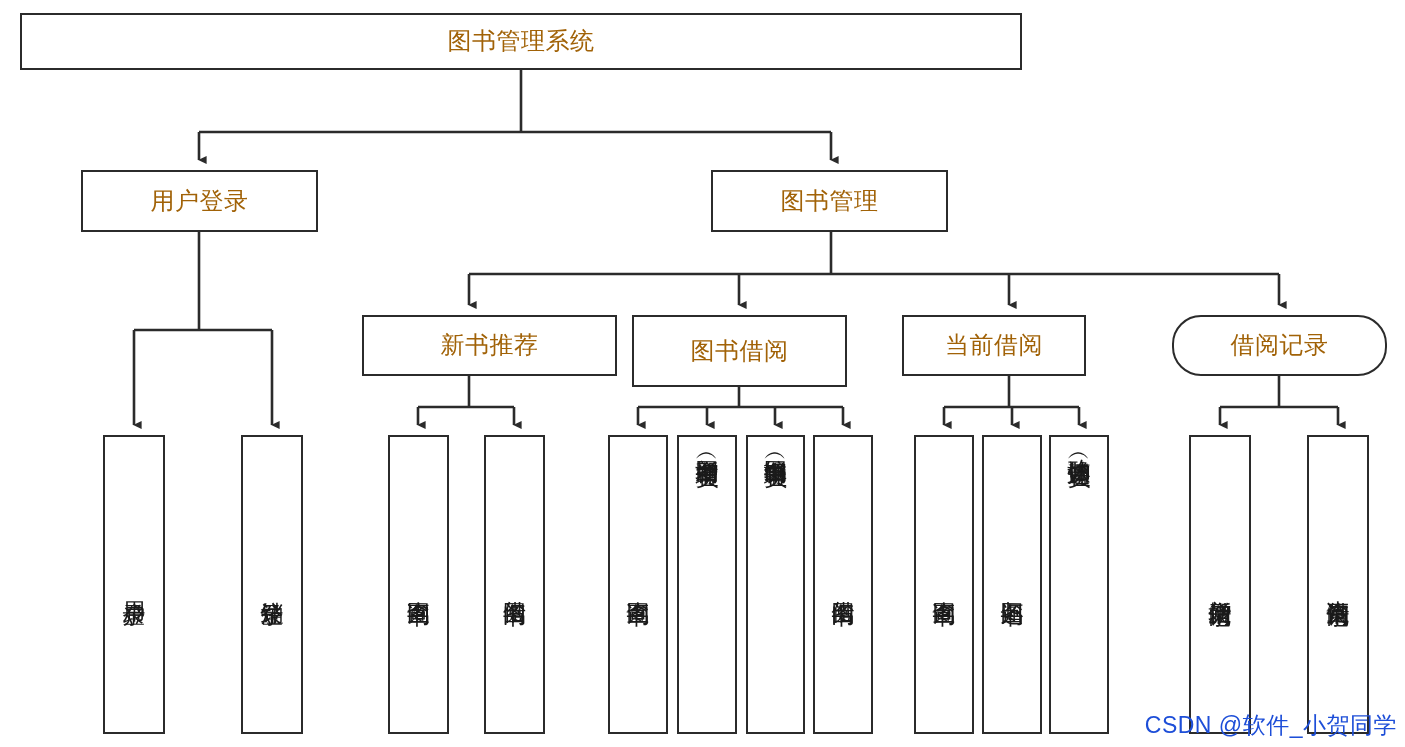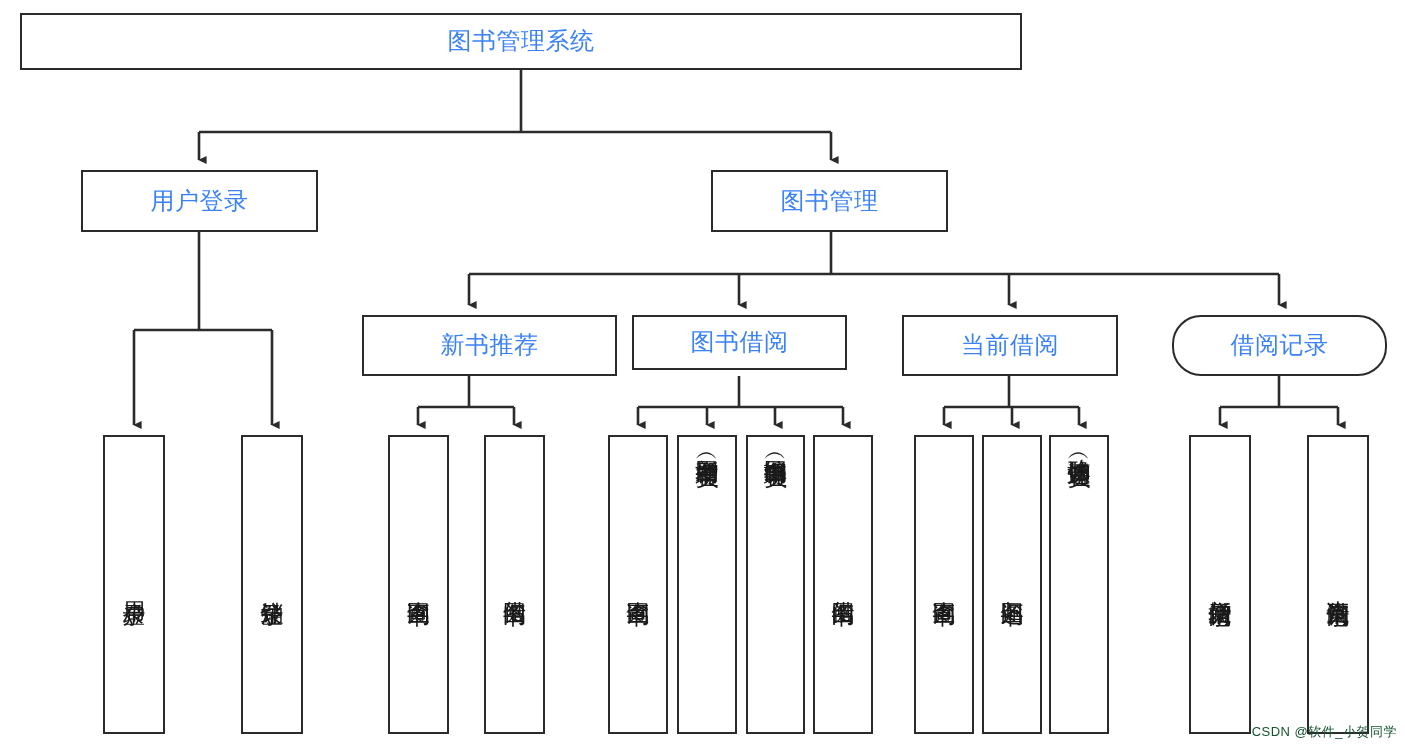--- a/index.html
+++ b/index.html
@@ -29,21 +29,21 @@
     box-sizing: border-box;
     background: #ffffff;
     border: 2px solid #2b2b2b;
     display: flex;
     align-items: center;
     justify-content: center;
     overflow: hidden;
   }
   .node-label-h {
     font-size: 24px;
-    color: #3b82f6;
+    color: #a16207;
     line-height: 1.1;
     white-space: nowrap;
     letter-spacing: 0.5px;
   }
   .node-label-v {
     font-size: 23px;
     color: #1a1a1a;
     writing-mode: vertical-rl;
     text-orientation: upright;
     line-height: 1.18;
@@ -56,22 +56,22 @@
     justify-content: center;
     padding: 4px 0;
   }
   .node-leaf.align-top {
     align-items: flex-start;
   }
   #watermark {
     position: absolute;
     right: 8px;
     bottom: 6px;
-    font-size: 13px;
-    color: #14532d;
+    font-size: 23px;
+    color: #1d4ed8;
     letter-spacing: 0.5px;
     white-space: nowrap;
     pointer-events: none;
   }
 </style>
 </head>
 <body>
 
 <div id="diagram-root">
 
@@ -132,24 +132,24 @@
   <div class="node-box" id="node-l2-0" style="left: 81px; top: 170px; width: 237px; height: 62px;">
     <span class="node-label-h">用户登录</span>
   </div>
   <div class="node-box" id="node-l2-1" style="left: 711px; top: 170px; width: 237px; height: 62px; text-align: center;">
     <span class="node-label-h">图书管理</span>
   </div>
 
   <div class="node-box" id="node-l3-0" style="left: 362px; top: 315px; width: 255px; height: 61px;">
     <span class="node-label-h">新书推荐</span>
   </div>
-  <div class="node-box" id="node-l3-1" style="left: 632px; top: 315px; width: 215px; height: 55px; font-family: Liberation Serif, serif;">
+  <div class="node-box" id="node-l3-1" style="left: 632px; top: 315px; width: 215px; height: 72px; font-family: Liberation Serif, serif;">
     <span class="node-label-h">图书借阅</span>
   </div>
-  <div class="node-box" id="node-l3-2" style="left: 902px; top: 315px; width: 216px; height: 61px;">
+  <div class="node-box" id="node-l3-2" style="left: 902px; top: 315px; width: 184px; height: 61px;">
     <span class="node-label-h">当前借阅</span>
   </div>
   <div class="node-box" id="node-l3-3" style="left: 1172px; top: 315px; width: 215px; height: 61px; border-radius: 29px;">
     <span class="node-label-h">借阅记录</span>
   </div>
 
   <div class="node-box node-leaf" id="node-leaf-0" style="left: 103px; top: 435px; width: 62px; height: 299px;">
       <span class="node-label-v">用户登录</span>
     </div>
   <div class="node-box node-leaf" id="node-leaf-1" style="left: 241px; top: 435px; width: 62px; height: 299px;">

